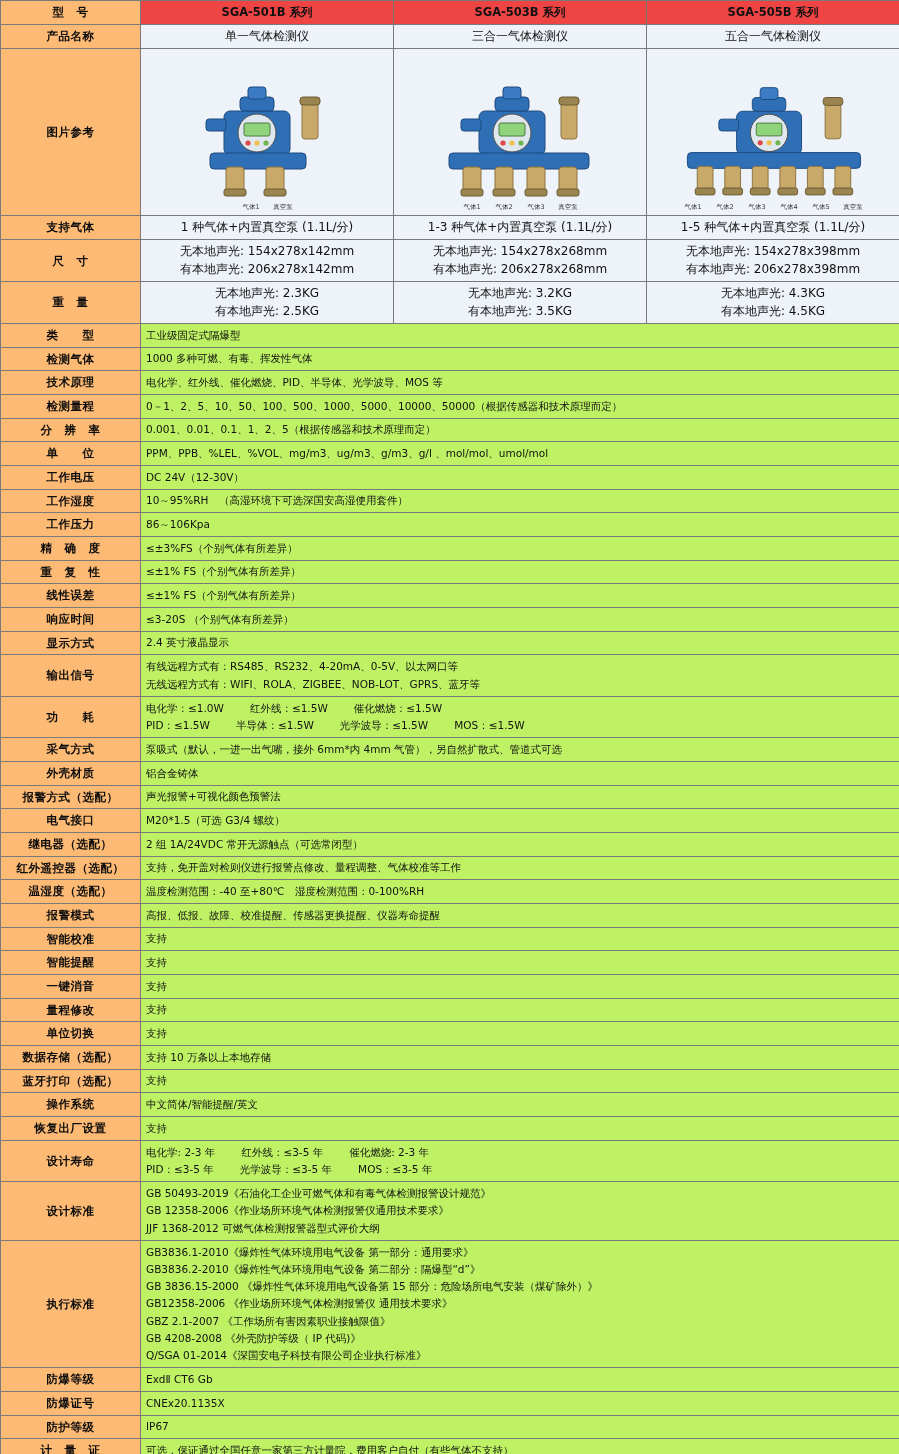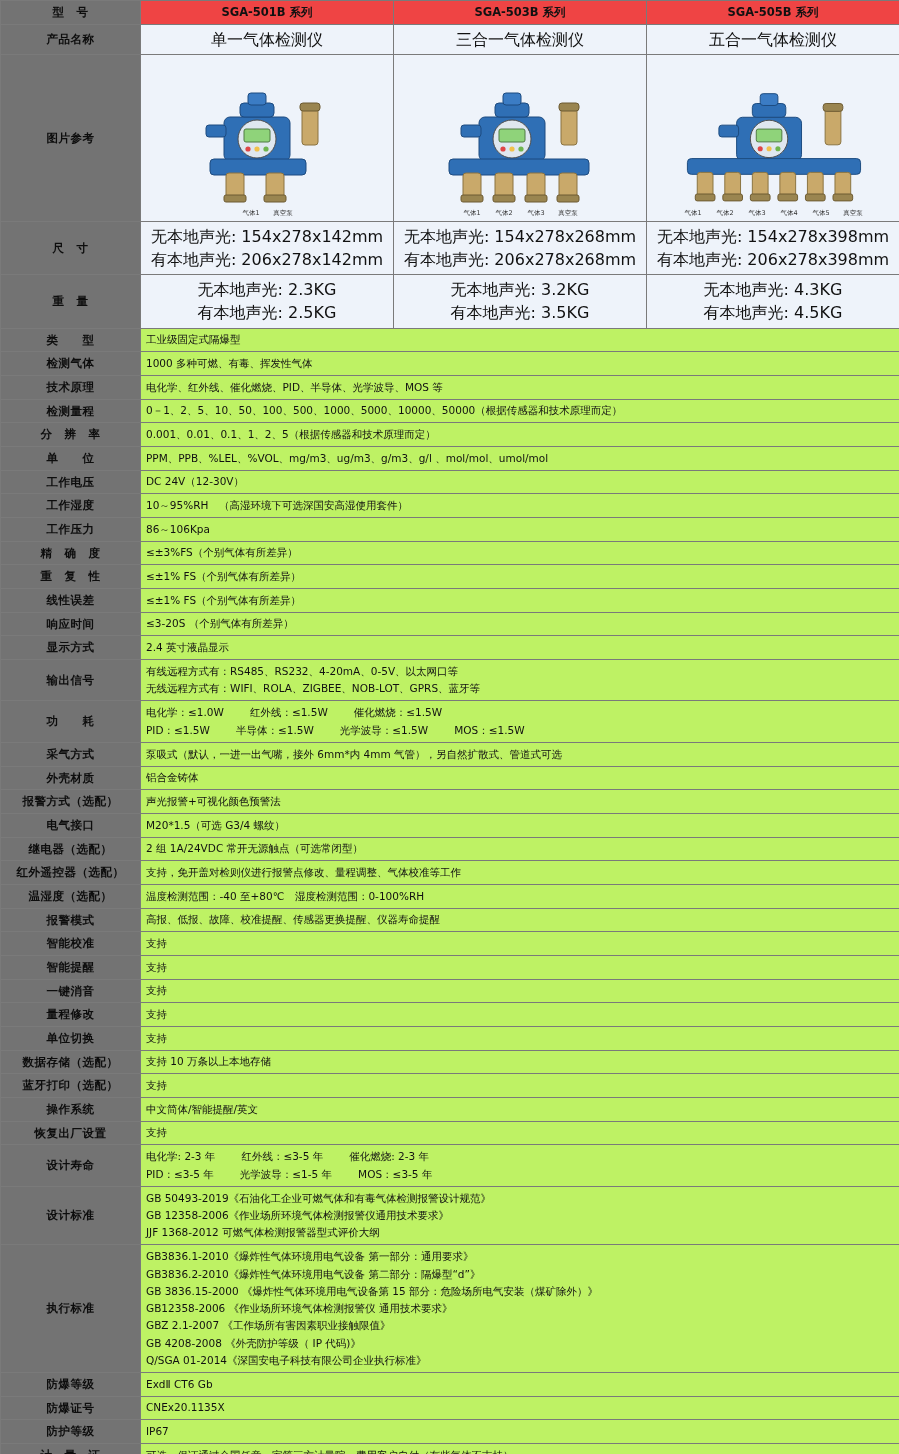--- a/index.html
+++ b/index.html
@@ -19,37 +19,37 @@
     table-layout: fixed;
   }
   table.spec td {
     border: 1px solid #7a7a7a;
     padding: 3px 5px;
     vertical-align: middle;
     line-height: 1.45;
   }
   td.label {
     width: 140px;
-    background: #737373;
+    background: #fdba74;
     text-align: center;
     font-weight: bold;
     font-size: 11.5px;
     letter-spacing: 0.5px;
     color: #0d0d0d;
   }
   td.val {
     background: #bef264;
     text-align: left;
     padding-left: 8px;
     font-size: 10.5px;
   }
   td.valc {
     background: #eef3fa;
     text-align: center;
-    font-size: 16px;
+    font-size: 12px;
   }
   td.modelhead {
     background: #ef4444;
     text-align: center;
     font-weight: bold;
     font-size: 11.5px;
   }
   .sub {
     display: block;
   }
@@ -229,20 +229,26 @@
         <span class="port-lab">气体1</span>
         <span class="port-lab">气体2</span>
         <span class="port-lab">气体3</span>
         <span class="port-lab">气体4</span>
         <span class="port-lab">气体5</span>
         <span class="port-lab">真空泵</span>
       </div>
     </td>
   </tr>
 
+  <tr>
+    <td class="label">支持气体</td>
+    <td class="valc">1 种气体+内置真空泵 (1.1L/分)</td>
+    <td class="valc">1-3 种气体+内置真空泵 (1.1L/分)</td>
+    <td class="valc">1-5 种气体+内置真空泵 (1.1L/分)</td>
+  </tr>
 
   <tr>
     <td class="label">尺　寸</td>
     <td class="valc">
       <span class="sub">无本地声光: 154x278x142mm</span>
       <span class="sub">有本地声光: 206x278x142mm</span>
     </td>
     <td class="valc">
       <span class="sub">无本地声光: 154x278x268mm</span>
       <span class="sub">有本地声光: 206x278x268mm</span>
@@ -423,21 +429,21 @@
   <tr>
     <td class="label">设计寿命</td>
     <td class="val pad-lines" colspan="3">
       <div class="inline-group">
         <span>电化学: 2-3 年</span>
         <span>红外线：≤3-5 年</span>
         <span>催化燃烧: 2-3 年</span>
       </div>
       <div class="inline-group">
         <span>PID：≤3-5 年</span>
-        <span>光学波导：≤1-5 年</span>
+        <span>光学波导：≤3-5 年</span>
         <span>MOS：≤3-5 年</span>
       </div>
     </td>
   </tr>
 
   <tr>
     <td class="label">设计标准</td>
     <td class="val pad-lines" colspan="3">
       <div>GB 50493-2019《石油化工企业可燃气体和有毒气体检测报警设计规范》</div>
       <div>GB 12358-2006《作业场所环境气体检测报警仪通用技术要求》</div>

